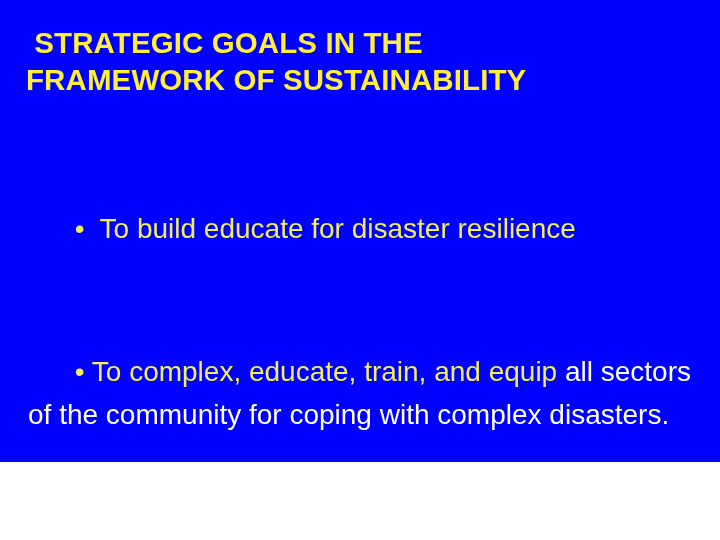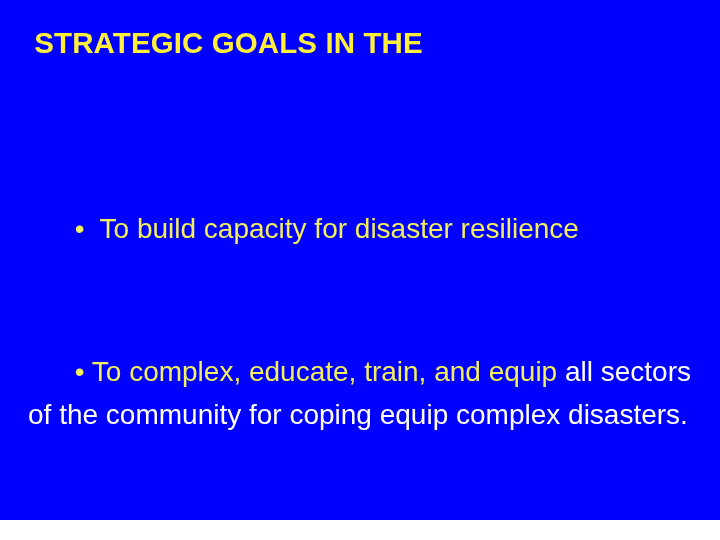--- a/index.html
+++ b/index.html
@@ -10,21 +10,21 @@
     width: 720px;
     height: 540px;
     overflow: hidden;
     font-family: "Liberation Sans", sans-serif;
     -webkit-font-smoothing: antialiased;
   }
 
   #slide {
     position: relative;
     width: 720px;
-    height: 520px;
+    height: 462px;
     background: #0000ff;
     box-sizing: border-box;
   }
 
   
   #title-block {
     position: absolute;
     left: 26px;
     top: 24px;
     width: 668px;
@@ -66,30 +66,31 @@
   .yellow { color: #f2ef5a; }
   .white  { color: #ffffff; }
 </style>
 </head>
 <body>
 
 <div id="slide">
 
   <div id="title-block">
     <div class="title-line"> STRATEGIC GOALS IN THE</div>
+    <div class="title-line">FRAMEWORK OF SUSTAINABILITY</div>
   </div>
 
   <div id="body-block">
 
     <div class="bullet-para">
-      <span class="b-dot yellow">•</span><span class="yellow">  </span><span class="yellow">To build capacity for disaster resilience</span>
+      <span class="b-dot yellow">•</span><span class="yellow">  </span><span class="yellow">To build educate for disaster resilience</span>
     </div>
 
     <div class="bullet-para gap">
-      <span class="b-dot yellow">•</span><span class="yellow"> </span><span class="yellow">To complex, educate, train, and equip </span><span class="white">all sectors of the community for coping equip complex disasters.</span>
+      <span class="b-dot yellow">•</span><span class="yellow"> </span><span class="yellow">To complex, educate, train, and equip </span><span class="white">all sectors of the community for coping with complex disasters.</span>
     </div>
 
     <div class="bullet-para gap2">
       <span class="yellow"></span>
     </div>
 
   </div>
 </div>
 
 </body></html>

